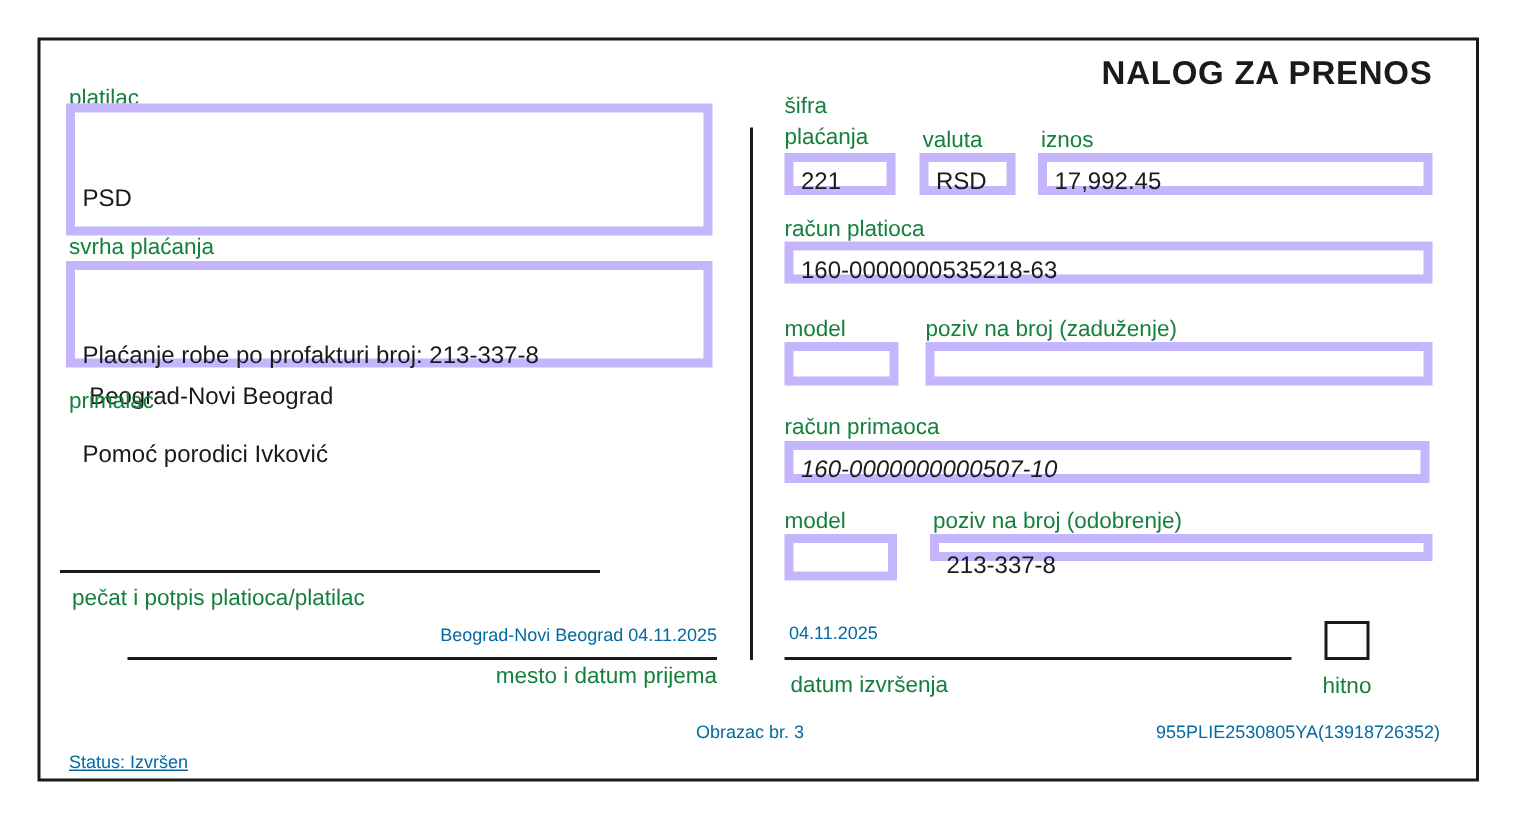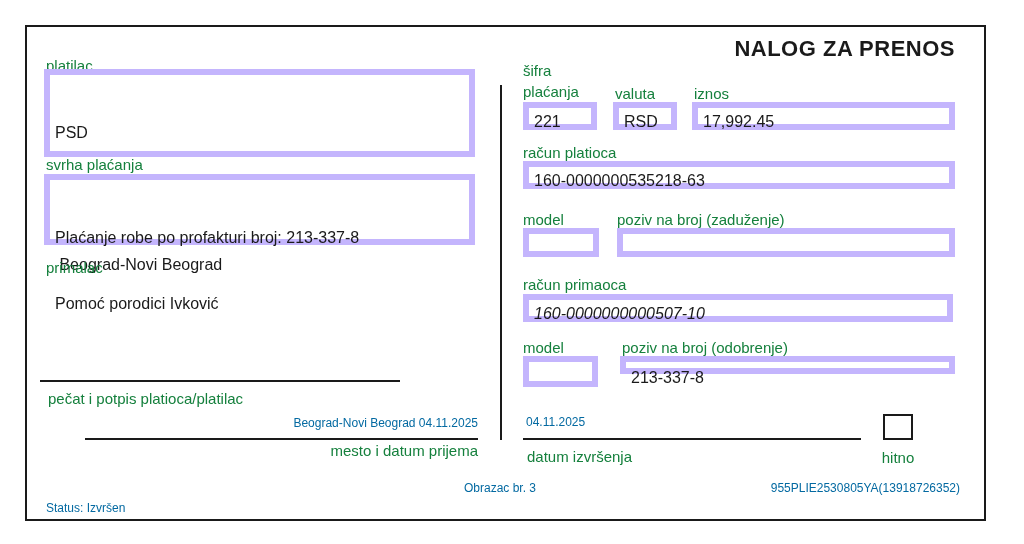--- a/index.html
+++ b/index.html
@@ -158,14 +158,14 @@
 
   <div class="abs val" style="left:526px; top:415px;">04.11.2025</div>
   <div class="rule" style="left:523px; top:438px; width:338px;"></div>
   <div class="abs lbl" style="left:527px; top:448px;">datum izvršenja</div>
 
   <div id="urgent-checkbox"></div>
   <div class="abs lbl center" style="left:873px; top:449px; width:50px;">hitno</div>
 
   <div class="abs val center" style="left:420px; top:481px; width:160px;">Obrazac br. 3</div>
   <div class="abs val right-align" style="left:640px; top:481px; width:320px;">955PLIE2530805YA(13918726352)</div>
-  <div class="abs val" style="left:46px; top:501px;">Status: Izvršen</div>
+  <div class="abs val" style="left:46px; top:501px;text-decoration:underline;">Status: Izvršen</div>
 </div>
 
 </body></html>

